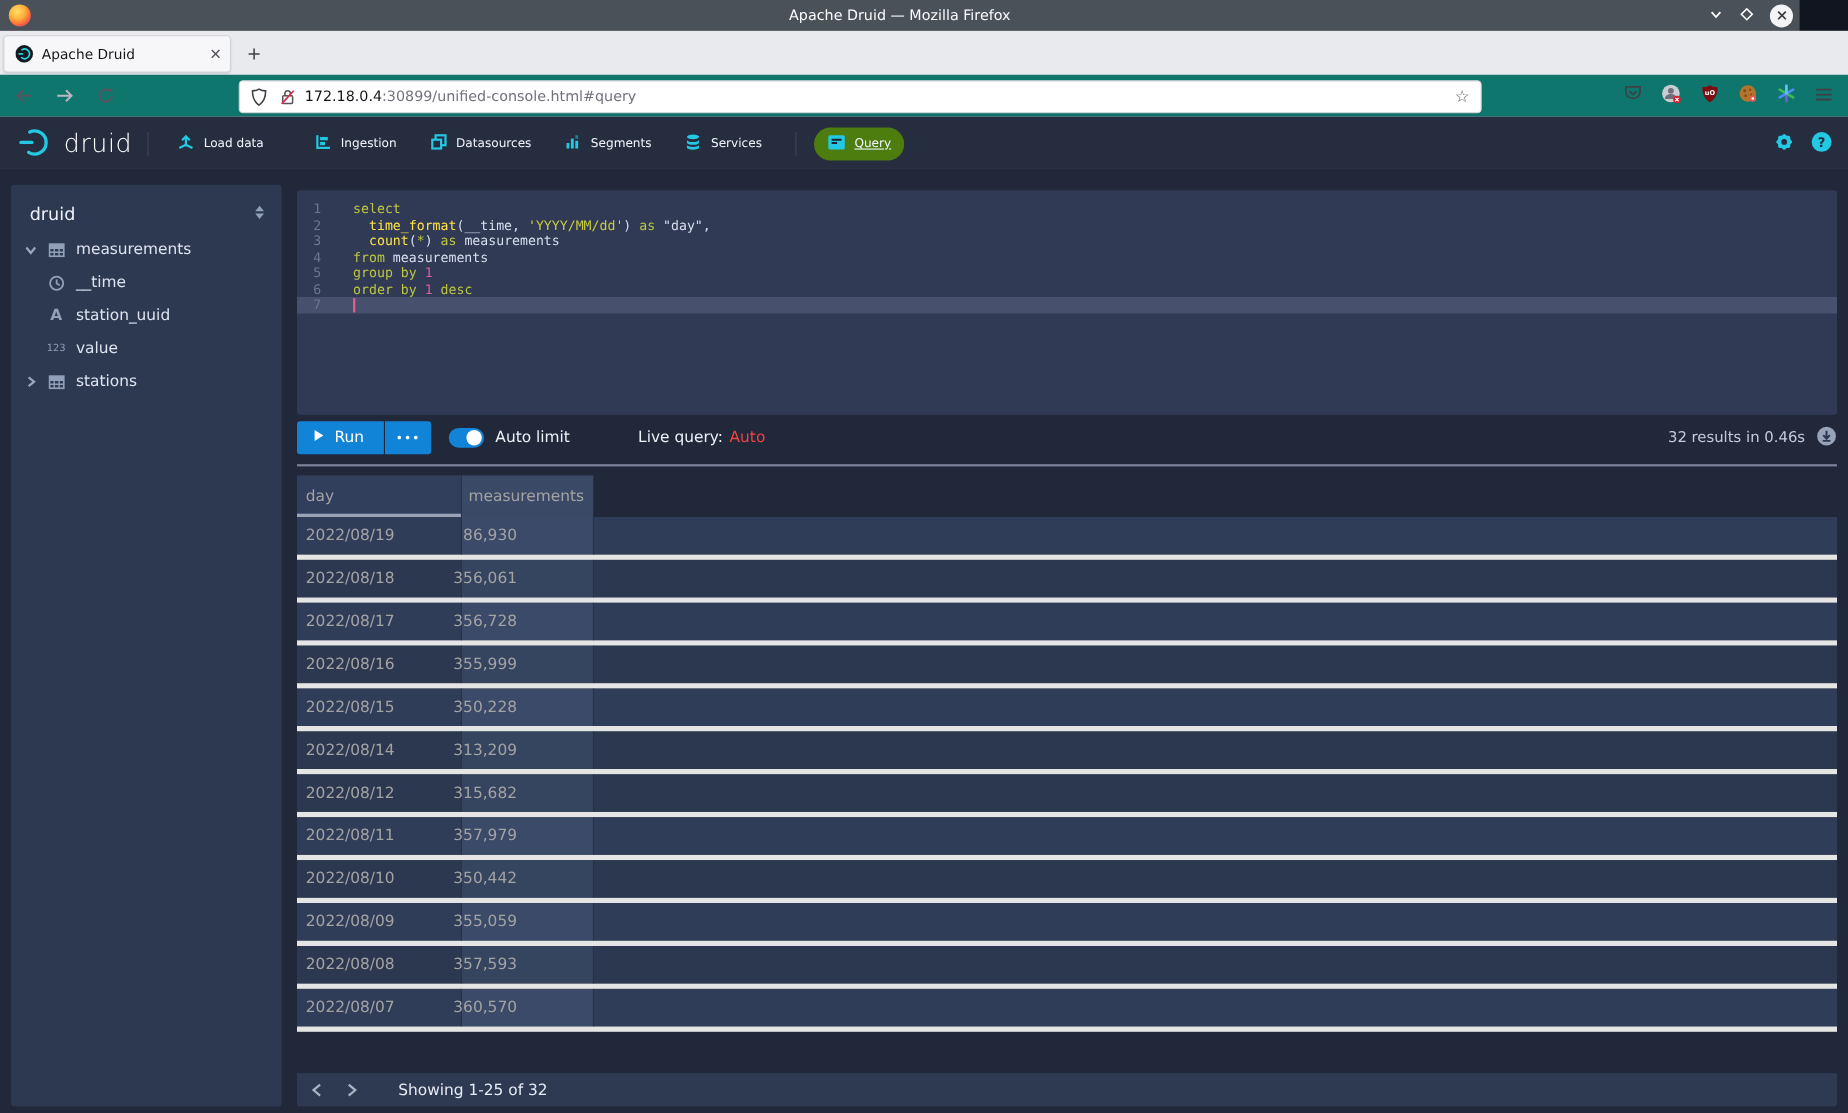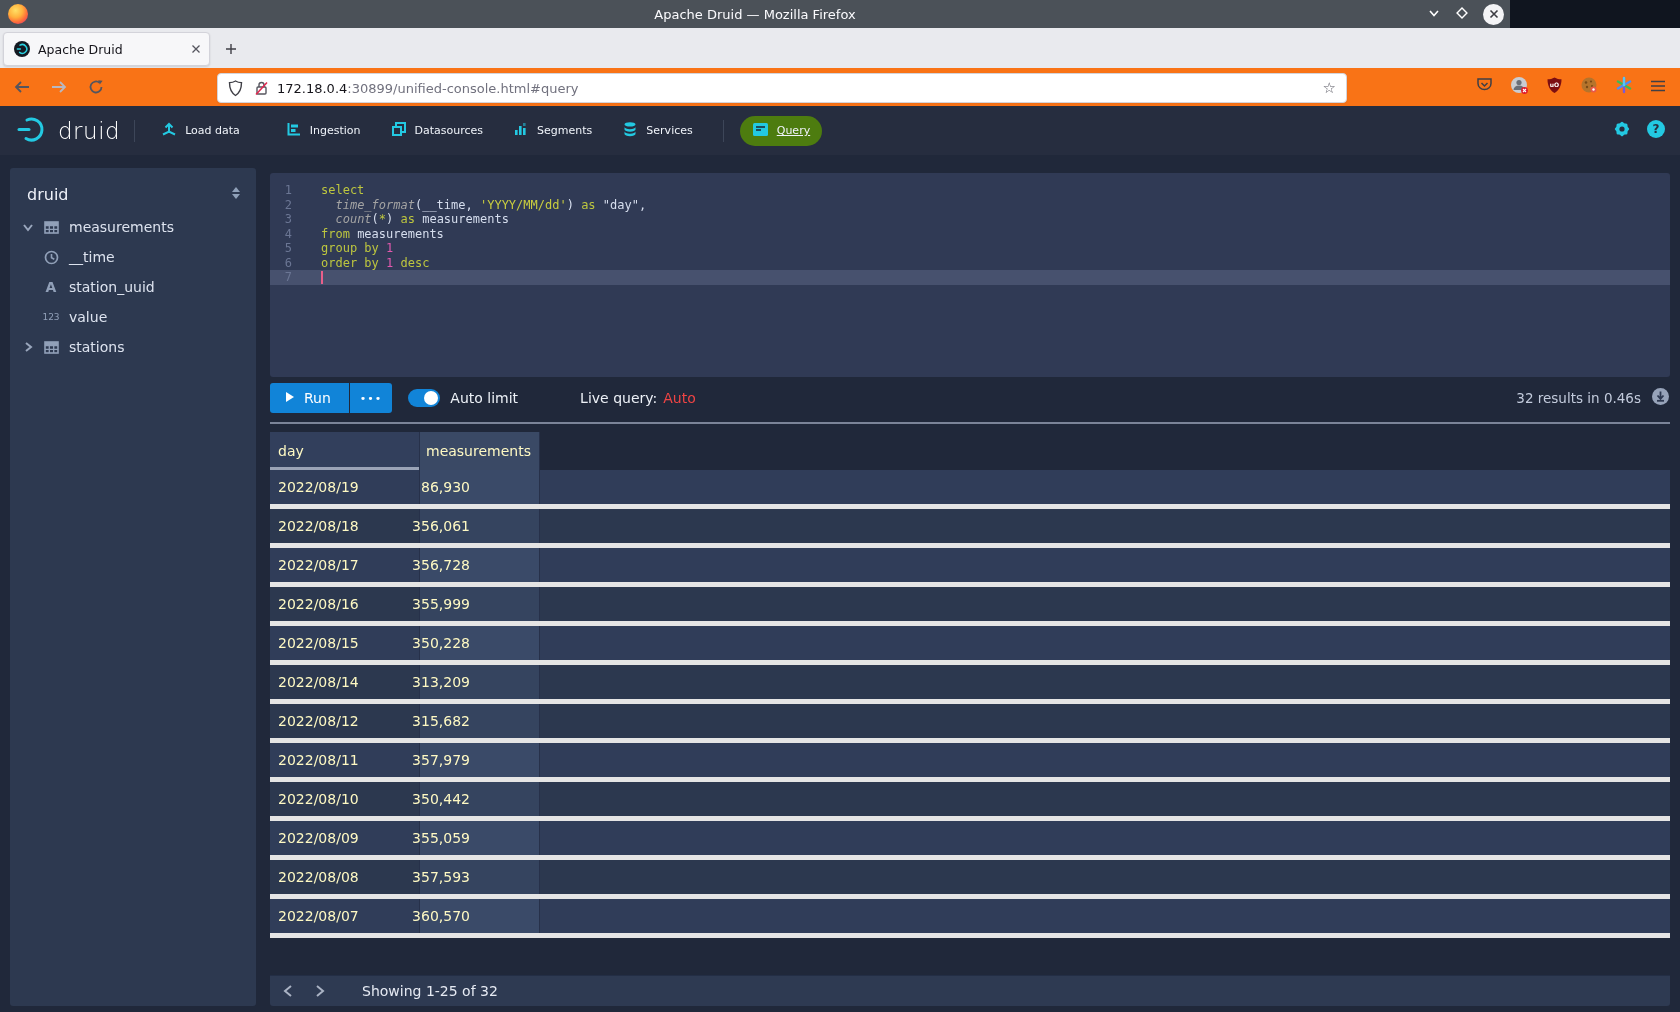--- a/index.html
+++ b/index.html
@@ -1,37 +1,37 @@
 <!DOCTYPE html>
 <html><head>
 <meta charset="utf-8">
 <style>
   html,body{margin:0;padding:0;background:#10151f;}
   .app{position:relative;width:1680px;height:1012px;overflow:hidden;
        font-family:"DejaVu Sans","Liberation Sans",sans-serif;}
 
   
-  .titlebar{position:absolute;left:0;top:0;width:1510px;height:28px;background:#4b5158;
+  .titlebar{position:absolute;left:0;top:0;width:1636px;height:28px;background:#4b5158;
             display:flex;align-items:center;}
   .fx-logo{width:20px;height:20px;border-radius:50%;margin-left:8px;
            background:radial-gradient(circle at 38% 32%, #ffe066 0%, #ffb13d 38%, #ff7139 62%, #e34062 85%, #9a2a7a 100%);}
   .win-title{position:absolute;left:0;right:0;text-align:center;color:#fbfbfe;font-size:13px;}
   .win-controls{position:absolute;right:6px;top:0;height:28px;display:flex;align-items:center;gap:14px;}
   .close-circle{width:21px;height:21px;border-radius:50%;background:#f4f4f6;display:flex;align-items:center;justify-content:center;}
 
   
   .tabstrip{position:absolute;left:0;top:28px;width:1680px;height:40px;background:#e9eaee;border-bottom:1px solid #c8c8cf;}
   .tab{position:absolute;left:3px;top:4px;width:205px;height:32px;background:#f7f7f9;border:1px solid #d3d3da;
        border-radius:4px;box-shadow:0 1px 2px rgba(0,0,0,.12);display:flex;align-items:center;}
   .tab-label{font-size:12.5px;color:#15141a;margin-left:8px;flex:1;white-space:nowrap;overflow:hidden;}
   .tab-close{margin-right:8px;display:flex;}
   .newtab{position:absolute;left:218px;top:8px;width:26px;height:26px;border-radius:4px;display:flex;align-items:center;justify-content:center;}
 
   
-  .toolbar{position:absolute;left:0;top:68px;width:1680px;height:38px;background:#f97316;border-bottom:1px solid #dcdce2;
+  .toolbar{position:absolute;left:0;top:68px;width:1680px;height:38px;background:#0f766e;border-bottom:1px solid #dcdce2;
            display:flex;align-items:center;}
   .navbtn{width:28px;height:28px;display:flex;align-items:center;justify-content:center;border-radius:4px;}
   .urlbar{position:absolute;left:217px;top:5px;width:1128px;height:28px;background:#ffffff;border:1px solid #d4d4da;
           border-radius:4px;display:flex;align-items:center;box-shadow:0 1px 2px rgba(0,0,0,.05);}
   .url-text{font-size:13px;margin-left:8px;flex:1;white-space:nowrap;overflow:hidden;}
   .url-host{color:#15141a;}
   .url-rest{color:#71717e;}
   .star{color:#5b5b66;font-size:15px;margin-right:10px;}
   .tool-icons{position:absolute;right:14px;top:0;height:38px;display:flex;align-items:center;gap:17px;}
 
@@ -60,42 +60,42 @@
   .type-123{font-size:9px;color:#91a0b8;letter-spacing:0;}
 
   
   .editor{position:absolute;left:270px;top:18px;width:1400px;height:204px;background:#303a55;border-radius:3px;overflow:hidden;
           font-family:"DejaVu Sans Mono","Liberation Mono",monospace;font-size:12px;}
   .active-band{position:absolute;left:0;top:97px;width:100%;height:14.5px;background:#47516e;}
   .gutter{position:absolute;left:0;top:10px;width:30px;text-align:right;color:#6b7694;}
   .gut-num{height:14.5px;line-height:14.5px;padding-right:8px;}
   .code{position:absolute;left:51px;top:10px;right:0;}
   .code-line{height:14.5px;line-height:14.5px;white-space:pre;color:#d6deee;}
-  .tk-kw{color:#bdc63f;} .tk-str{color:#c9cd3f;} .tk-fn{color:#a3a3a3;font-style:italic;} .tk-num{color:#e259ae;} .tk-pl{color:#d6deee;}
+  .tk-kw{color:#bdc63f;} .tk-str{color:#c9cd3f;} .tk-fn{color:#fde047;} .tk-num{color:#e259ae;} .tk-pl{color:#d6deee;}
   .cursor{position:absolute;left:51px;top:98px;width:2px;height:12.5px;background:#e85f8a;}
 
   
   .runbar{position:absolute;left:270px;top:228px;width:1400px;height:30px;display:flex;align-items:center;color:#edf1f7;font-size:14px;}
   .btn-run{height:30px;background:#1184d8;color:#fff;display:flex;align-items:center;gap:9px;padding:0 18px 0 15px;
            border-radius:3px 0 0 3px;font-size:14px;}
   .btn-more{height:30px;background:#1184d8;color:#fff;display:flex;align-items:center;padding:0 10px;
             border-radius:0 3px 3px 0;margin-left:1px;font-size:11px;letter-spacing:1px;}
   .toggle{width:32px;height:18px;border-radius:9px;background:#1184d8;position:relative;margin-left:16px;}
   .toggle .knob{position:absolute;right:2px;top:2px;width:14px;height:14px;border-radius:50%;background:#fff;}
   .lbl-autolimit{margin-left:10px;}
   .lbl-livequery{margin-left:62px;}
   .lbl-lq-value{color:#ef4444;margin-left:6px;}
   .run-spacer{flex:1;}
   .result-summary{color:#c3cbdc;font-size:13.5px;margin-right:10px;}
 
   
   .splitter{position:absolute;left:270px;top:267px;width:1400px;height:2px;background:#7b8498;}
 
   
-  .results{position:absolute;left:270px;top:277px;width:1400px;height:574px;overflow:hidden;color:#fef9c3;font-size:14px;}
+  .results{position:absolute;left:270px;top:277px;width:1400px;height:574px;overflow:hidden;color:#a3a3a3;font-size:14px;}
   .thead{display:flex;height:38px;}
   .th{display:flex;align-items:center;box-sizing:border-box;border-right:1px solid #27314a;position:relative;}
   .th.day{width:150px;background:#323f5c;padding-left:8px;}
   .th.meas{width:120px;background:#3a4965;padding-left:6px;}
   .sort-underline{position:absolute;left:0;bottom:0;width:100%;height:3px;background:#9aa3b6;}
   .trow{display:flex;height:39px;box-sizing:border-box;border-bottom:5px solid #e5e5e5;}
   .td{display:flex;align-items:center;box-sizing:border-box;border-right:1px solid #27314a;}
   .td.day{width:150px;padding-left:8px;}
   .td.meas{width:120px;justify-content:flex-end;padding-right:69px;}
   .td.fill{flex:1;border-right:none;}

